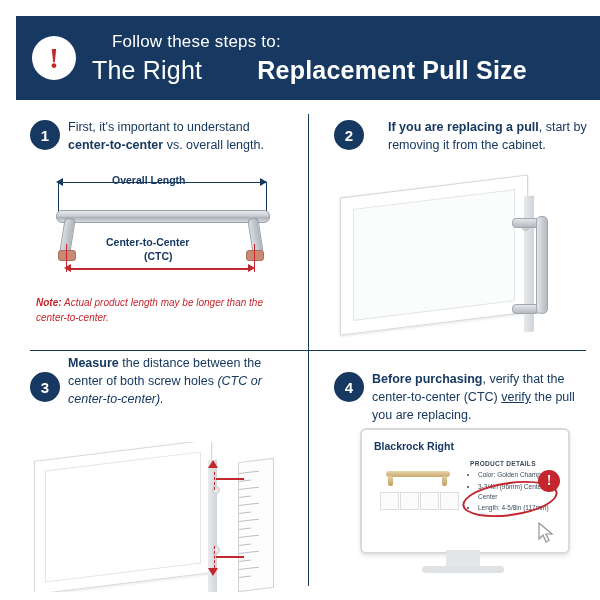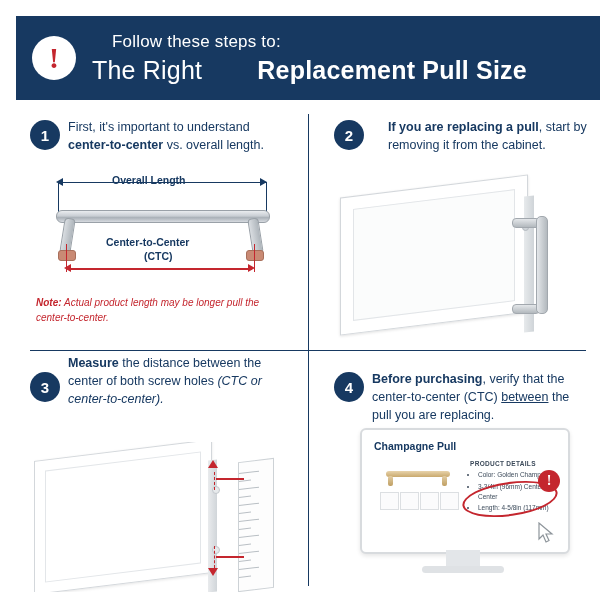--- a/index.html
+++ b/index.html
@@ -229,21 +229,21 @@
         <div class="dimlabel" style="left:66px;top:58px;color:#173961;">Center-to-Center</div>
         <div class="dimlabel" style="left:104px;top:72px;color:#173961;">(CTC)</div>
         <div class="tick red" style="left:30px;top:66px;height:28px;"></div>
         <div class="tick red" style="left:218px;top:66px;height:28px;"></div>
         <div class="arrowline red" style="left:32px;top:90px;width:184px;"></div>
         <div class="ahead left red" style="left:28px;top:86px;"></div>
         <div class="ahead right red" style="left:212px;top:86px;"></div>
       </div>
 
       <div class="note">
-        <b>Note:</b><span> Actual product length may be longer pull the center-to-center.</span>
+        <b>Note:</b><span> Actual product length may be longer than the center-to-center.</span>
       </div>
     </div>
 
     <div class="cell c2">
       <div class="num" style="left:26px;">2</div>
       <div class="steptext" style="left:80px;width:214px;">
         <b>If you are replacing a pull</b><span>, start by removing it from the cabinet.</span>
       </div>
 
       <div class="p2art">
@@ -295,26 +295,26 @@
         <div class="arrowline red" style="left:182px;top:36px;width:28px;"></div>
         <div class="arrowline red" style="left:182px;top:114px;width:28px;"></div>
         <div style="position:absolute;left:174px;top:18px;width:0;height:0;border-left:5px solid transparent;border-right:5px solid transparent;border-bottom:8px solid #c4262e;"></div>
         <div style="position:absolute;left:174px;top:126px;width:0;height:0;border-left:5px solid transparent;border-right:5px solid transparent;border-top:8px solid #c4262e;"></div>
       </div>
     </div>
 
     <div class="cell c4">
       <div class="num" style="left:26px;top:22px;">4</div>
       <div class="steptext" style="left:64px;top:20px;width:218px;">
-        <b>Before purchasing</b><span>, verify that the center-to-center (CTC) </span><u>between</u><span> the pull you are replacing.</span>
+        <b>Before purchasing</b><span>, verify that the center-to-center (CTC) </span><u>verify</u><span> the pull you are replacing.</span>
       </div>
 
       <div class="p4art">
         <div class="monitor">
-          <div class="prodtitle">Champagne Pull</div>
+          <div class="prodtitle">Blackrock Right</div>
 
           <div class="pullphoto">
             <div class="pbar"></div>
             <div class="pleg" style="left:6px;top:10px;"></div>
             <div class="pleg" style="left:60px;top:10px;"></div>
           </div>
 
           <div class="thumbs">
             <div class="thumb" style="left:0;top:0;"></div>
             <div class="thumb" style="left:20px;top:0;"></div>

